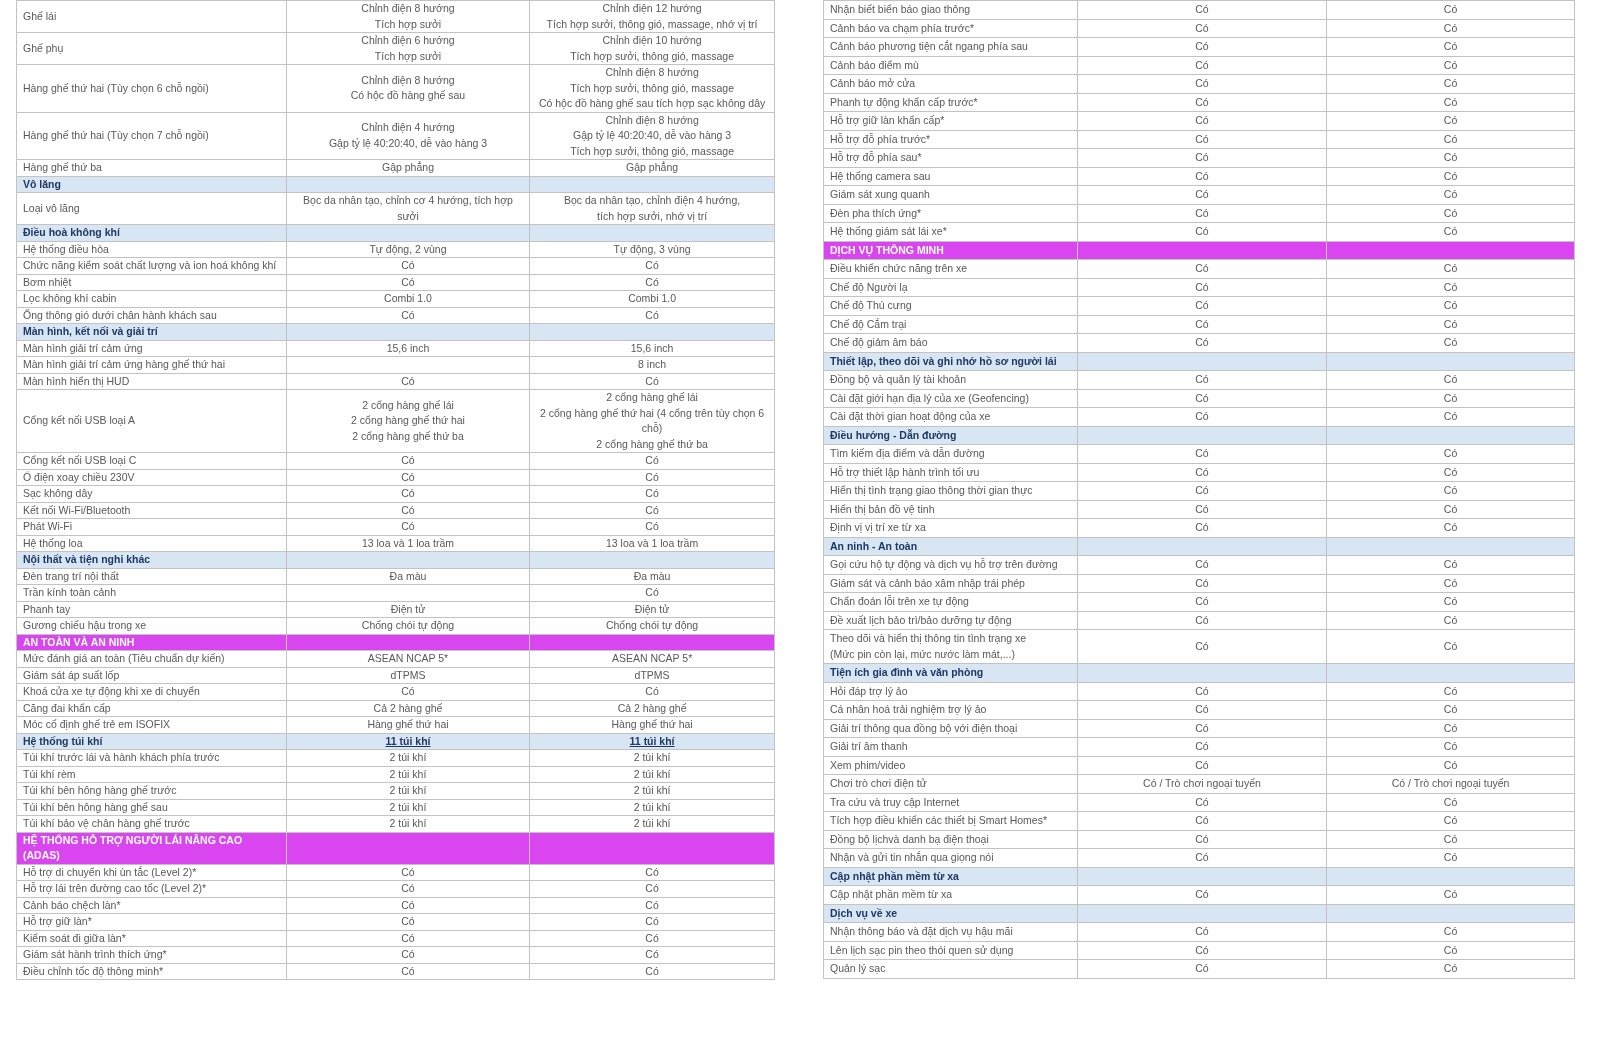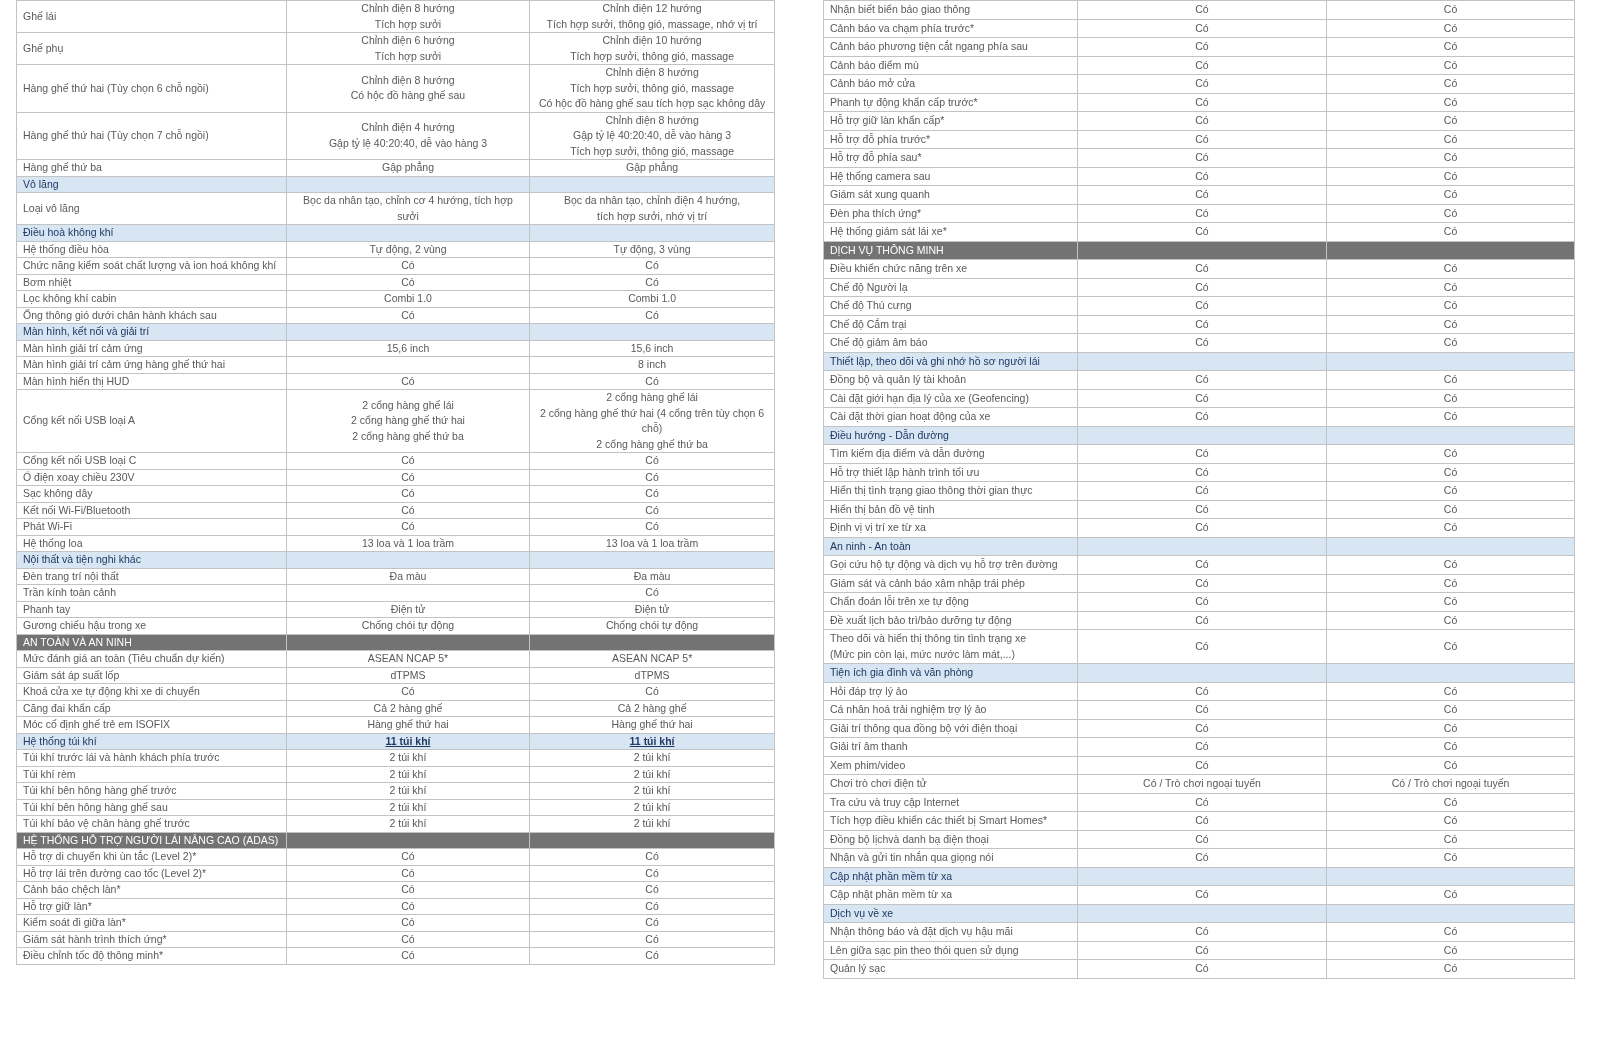--- a/index.html
+++ b/index.html
@@ -17,22 +17,22 @@
   }
   table.spec td{
     border:1px solid #c3c3c3;
     padding:0 6px;line-height:15.5px;
     white-space:pre-line;overflow:hidden;
     vertical-align:middle;
   }
   #right-table-wrap table.spec td{padding:1px 6px;}
   td.lbl{text-align:left;}
   td.val{text-align:center;}
-  tr.sec-light td{background:#d8e6f3;color:#1f3864;font-weight:normal;}
-  tr.sec-dark td{background:#737373;color:#ffffff;font-weight:normal;margin-left:6px;}
+  tr.sec-light td{background:#d8e6f3;color:#1f3864;font-weight:bold;}
+  tr.sec-dark td{background:#d946ef;color:#ffffff;font-weight:bold;margin-left:6px;}
   tr.bold-vals td.val{font-weight:bold;text-decoration:underline;}
 </style>
 </head>
 <body>
 
 <div id="left-table-wrap" class="table-wrap">
     <table class="spec">
       <colgroup>
         <col style="width: 35.6%;">
         <col style="width: 32.1%;">
@@ -556,21 +556,21 @@
           <td class="lbl">Dịch vụ về xe</td>
           <td class="val"></td>
           <td class="val"></td>
         </tr>
         <tr class="r">
           <td class="lbl">Nhận thông báo và đặt dịch vụ hậu mãi</td>
           <td class="val">Có</td>
           <td class="val">Có</td>
         </tr>
         <tr class="r">
-          <td class="lbl">Lên giữa sạc pin theo thói quen sử dụng</td>
+          <td class="lbl">Lên lịch sạc pin theo thói quen sử dụng</td>
           <td class="val">Có</td>
           <td class="val">Có</td>
         </tr>
         <tr class="r">
           <td class="lbl">Quản lý sạc</td>
           <td class="val">Có</td>
           <td class="val">Có</td>
         </tr>
       </tbody>
     </table>

